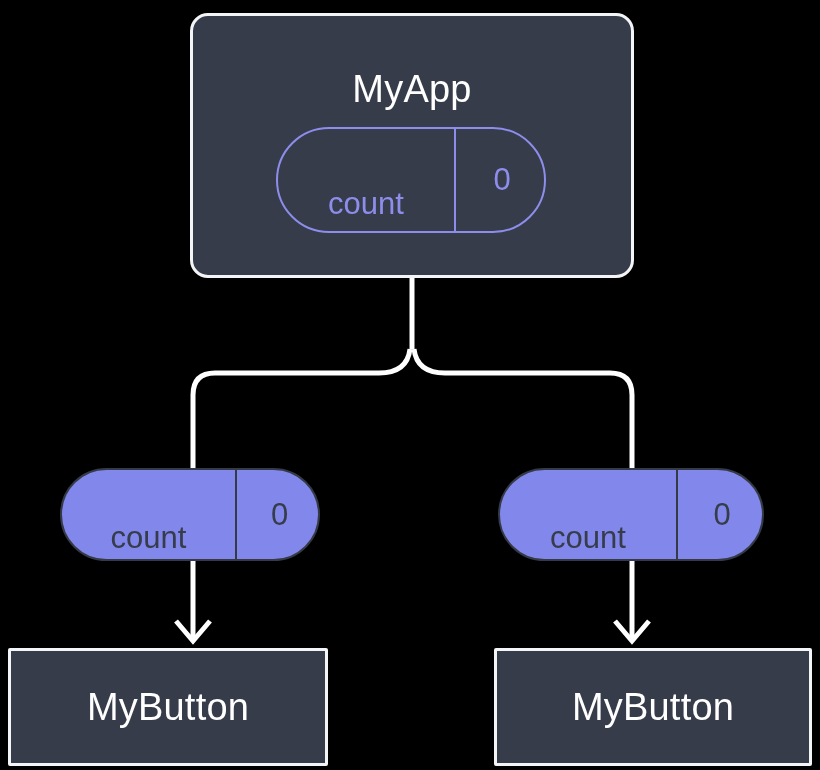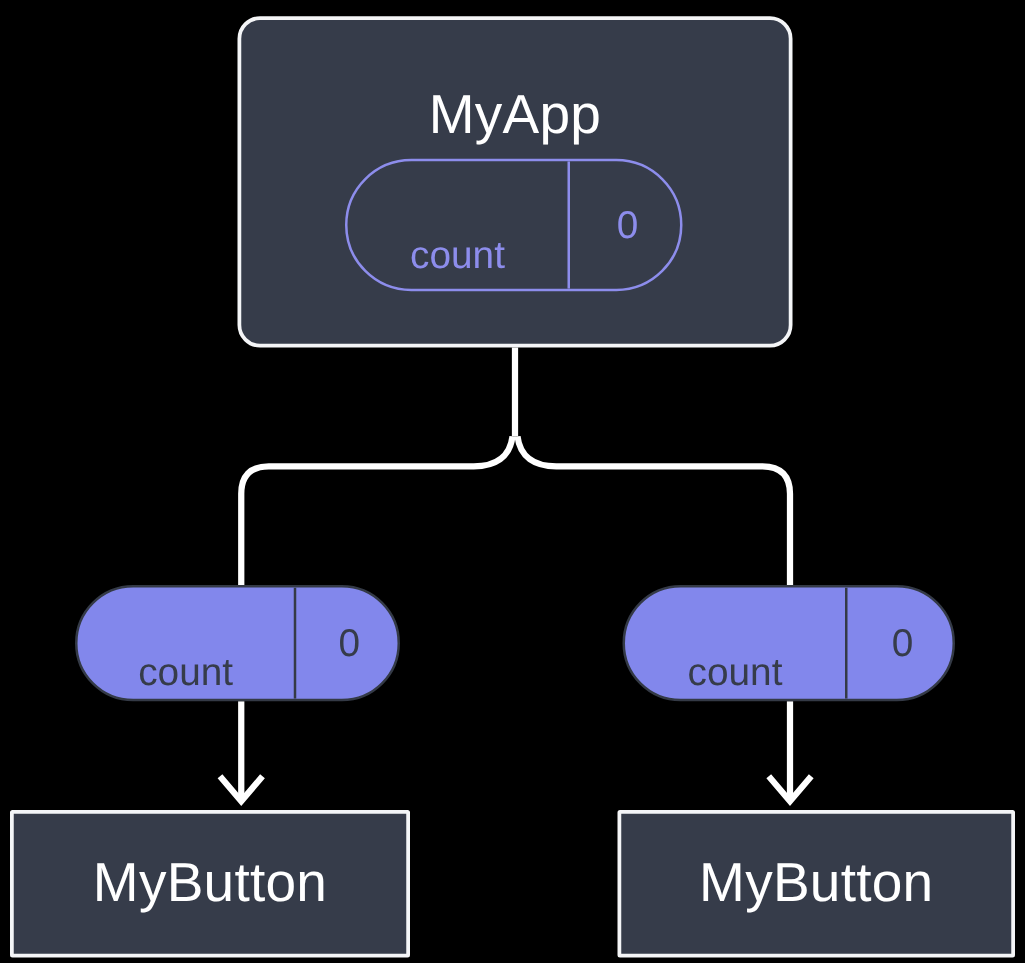--- a/index.html
+++ b/index.html
@@ -35,21 +35,21 @@
     box-sizing: border-box;
     background: #363c4a;
     border: 3px solid #f4f5f7;
     border-radius: 2px;
     display: flex;
     flex-direction: column;
     align-items: center;
   }
   .component-title {
     color: #ffffff;
-    font-size: 44px;
+    font-size: 38px;
     line-height: 1;
     letter-spacing: 0.2px;
     white-space: nowrap;
   }
 
   
   #node-myapp {
     left: 190px;
     top: 13px;
     width: 444px;

